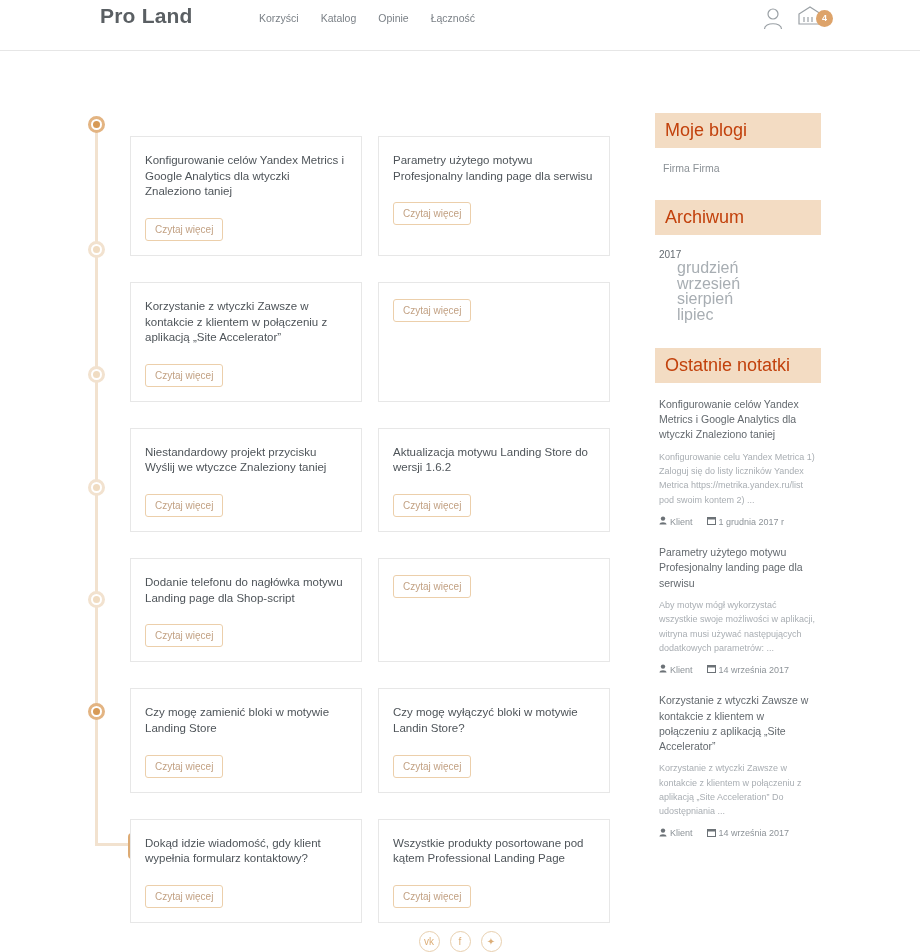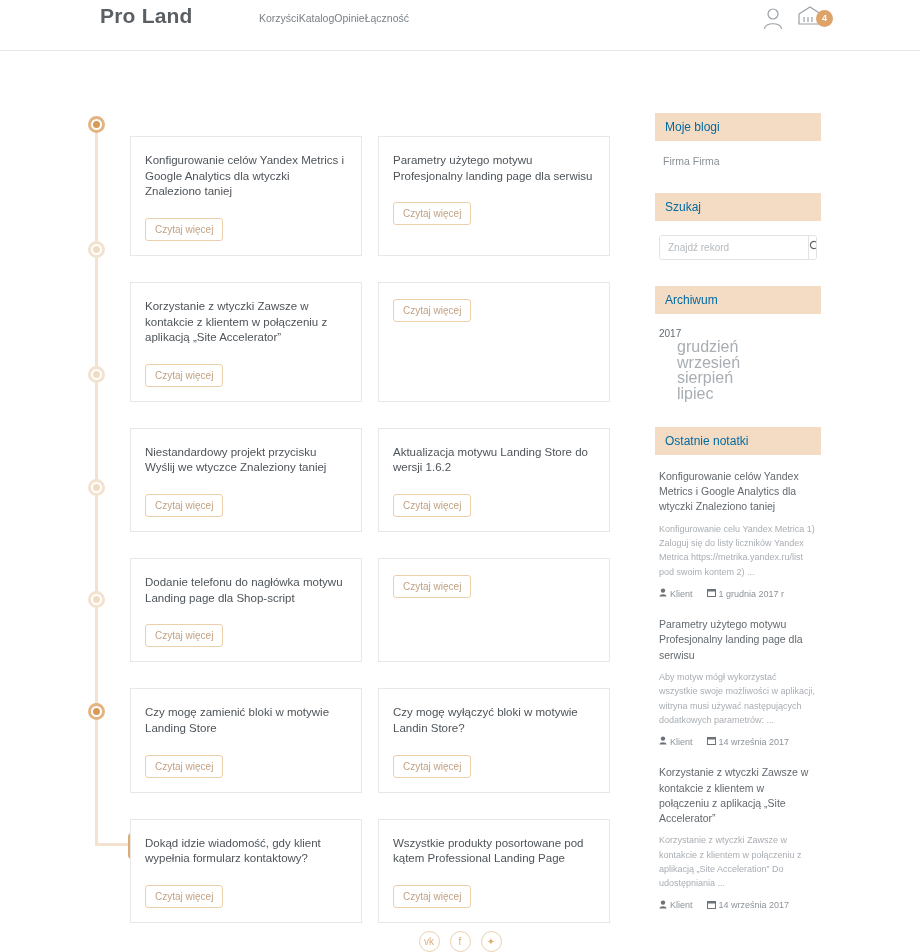--- a/index.html
+++ b/index.html
@@ -25,20 +25,21 @@
     font-size: 21px;
     font-weight: bold;
     color: #5a5f63;
     letter-spacing: 0.2px;
   }
   .main-nav {
     position: absolute;
     left: 215px;
     top: 12px;
     display: flex;
+    gap: 22px;
     padding-left: 44px;
   }
   .main-nav a {
     font-size: 10.5px;
     color: #7b8187;
     text-decoration: none;
     white-space: nowrap;
   }
   .header-icons {
     position: absolute;
@@ -161,22 +162,22 @@
   
   .sidebar {
     position: absolute;
     left: 655px;
     top: 62px;
     width: 166px;
   }
   .widget { margin-bottom: 26px; }
   .widget-head {
     background: #f3dcc3;
-    color: #0369a1;
-    font-size: 12px;
+    color: #c2410c;
+    font-size: 18px;
     padding: 7px 10px;
     margin-bottom: 14px;
   }
   .widget-body { padding: 0 8px; font-size: 10.5px; color: #8b9196; }
   .blog-link { color: #8b9196; text-decoration: none; display: block; }
 
   .search-box {
     display: flex;
     border: 1px solid #e2e2e2;
     border-radius: 3px;
@@ -410,36 +411,20 @@
 
   <aside class="sidebar">
 
     <section class="widget">
       <div class="widget-head">Moje blogi</div>
       <div class="widget-body">
         <a href="#" class="blog-link">Firma Firma</a>
       </div>
     </section>
 
-    <section class="widget">
-      <div class="widget-head">Szukaj</div>
-      <div class="widget-body" style="padding:0">
-        <div class="search-box">
-          <input type="text" placeholder="Znajdź rekord" style="">
-          <button class="search-btn">
-            <span>
-              <svg width="12" height="12" viewBox="0 0 12 12">
-                <circle cx="5" cy="5" r="3.6" fill="none" stroke="#666" stroke-width="1.2"></circle>
-                <line x1="7.8" y1="7.8" x2="11" y2="11" stroke="#666" stroke-width="1.2"></line>
-              </svg>
-            </span>
-          </button>
-        </div>
-      </div>
-    </section>
 
     <section class="widget">
       <div class="widget-head">Archiwum</div>
       <div class="widget-body" style="padding:0">
         <div class="arch-year">2017</div>
         <a href="#" class="arch-month">grudzień</a>
         <a href="#" class="arch-month">wrzesień</a>
         <a href="#" class="arch-month">sierpień</a>
         <a href="#" class="arch-month">lipiec</a>
       </div>

